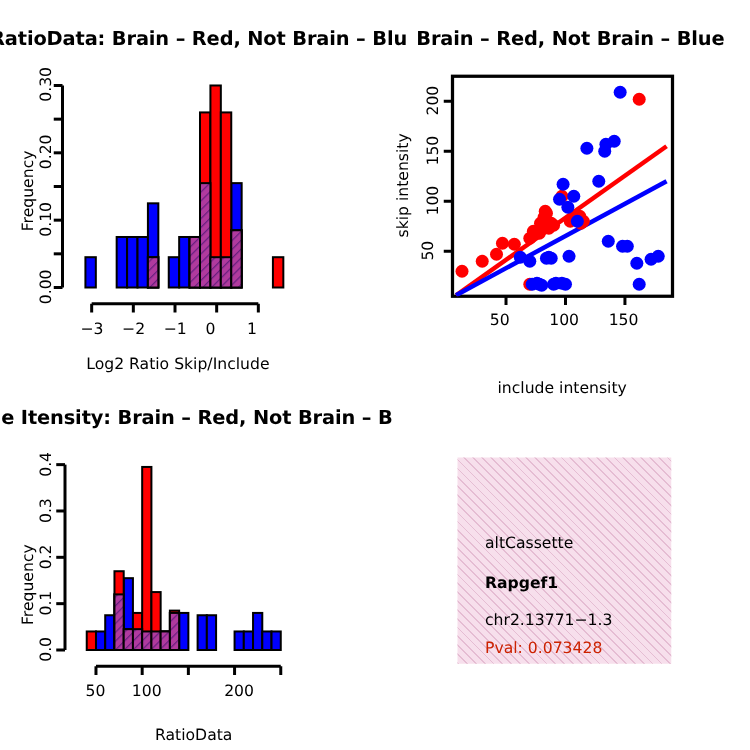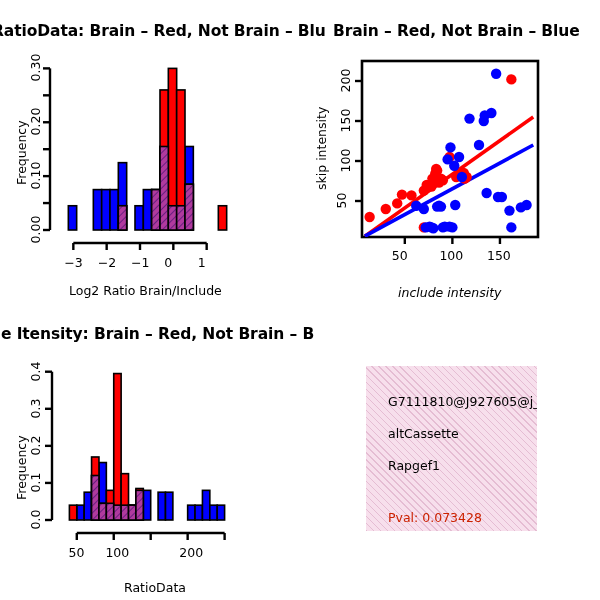--- a/index.html
+++ b/index.html
@@ -121,21 +121,21 @@
         <line x1="73.33333333333333" y1="198" x2="206.66666666666669" y2="198" stroke="#000" stroke-width="2.4"></line>
         <line x1="73.33333333333333" y1="198" x2="73.33333333333333" y2="205" stroke="#000" stroke-width="2.4"></line>
         <line x1="106.66666666666667" y1="198" x2="106.66666666666667" y2="205" stroke="#000" stroke-width="2.4"></line>
         <line x1="140" y1="198" x2="140" y2="205" stroke="#000" stroke-width="2.4"></line>
         <line x1="173.33333333333334" y1="198" x2="173.33333333333334" y2="205" stroke="#000" stroke-width="2.4"></line>
         <line x1="206.66666666666669" y1="198" x2="206.66666666666669" y2="205" stroke="#000" stroke-width="2.4"></line>
       </g>
   </svg>
 </div>
 
-<div class="axis-label" style="left:69px; top:283px;">Log2 Ratio Brain/Include</div>
+<div class="axis-label" style="left:69px; top:283px;">Log2 Ratio Skip/Include</div>
 <div class="axis-label vert" style="left:14px; top:185px;">Frequency</div>
 
 <div class="ptitle" style="left:333px; top:22px;text-align:center;">Brain – Red, Not Brain – Blue</div>
 
 <div class="panel" style="left:300px; top:45px; width:300px; height:265px;">
   <svg width="300" height="265" viewBox="0 0 300 265">
       <defs>
         <clipPath id="scatclip">
           <rect x="62" y="16" width="176" height="176"></rect>
         </clipPath>
@@ -210,21 +210,21 @@
         <line x1="152.3783783783784" y1="192" x2="152.3783783783784" y2="199" stroke="#000" stroke-width="2.4"></line>
         <line x1="199.94594594594594" y1="192" x2="199.94594594594594" y2="199" stroke="#000" stroke-width="2.4"></line>
         <line x1="62" y1="156" x2="55" y2="156" stroke="#000" stroke-width="2.4"></line>
         <line x1="62" y1="116" x2="55" y2="116" stroke="#000" stroke-width="2.4"></line>
         <line x1="62" y1="76" x2="55" y2="76" stroke="#000" stroke-width="2.4"></line>
         <line x1="62" y1="36" x2="55" y2="36" stroke="#000" stroke-width="2.4"></line>
       </g>
   </svg>
 </div>
 
-<div class="axis-label" style="left:398px; top:285px;font-style:italic;">include intensity</div>
+<div class="axis-label" style="left:398px; top:302px;">include intensity</div>
 <div class="axis-label vert" style="left:314px; top:190px;">skip intensity</div>
 
 <div class="ptitle" style="left:-10px; top:325px;">ne Itensity: Brain – Red, Not Brain – B</div>
 
 <div class="panel" style="left:0px; top:350px; width:300px; height:250px;">
   <svg width="300" height="250" viewBox="0 0 300 250">
       <defs>
         <pattern id="purplehatch2" width="5" height="5" patternUnits="userSpaceOnUse" patternTransform="rotate(45)">
           <rect width="5" height="5" fill="#B03A9E"></rect>
           <line x1="0" y1="0" x2="0" y2="5" stroke="#6a1f80" stroke-width="2"></line>
@@ -278,23 +278,23 @@
         <line x1="187.65217391304347" y1="183" x2="187.65217391304347" y2="190" stroke="#000" stroke-width="2.4"></line>
         <line x1="224.6086956521739" y1="183" x2="224.6086956521739" y2="190" stroke="#000" stroke-width="2.4"></line>
       </g>
   </svg>
 </div>
 
 <div class="axis-label" style="left:124px; top:580px;">RatioData</div>
 <div class="axis-label vert" style="left:14px; top:500px;">Frequency</div>
 
 <div id="info-panel" style="left:366px; top:366px; width:171px; height:165px;">
-  <div class="line" style="left:22px; top:28px;">G7111810@J927605@j_</div>
   <div class="line" style="left:22px; top:60px;">altCassette</div>
-  <div class="line" style="left:22px; top:92px;">Rapgef1</div>
+  <div class="line" style="left:22px; top:92px;font-weight:bold;">Rapgef1</div>
+  <div class="line" style="left:22px; top:122px;">chr2.13771−1.3</div>
   <div class="line pval" style="left:22px; top:144px;">Pval: 0.073428</div>
 </div>
 
 <div class="tick-num vert" style="left: 22px; top: 222px;">0.00</div>
 <div class="tick-num vert" style="left: 22px; top: 168.129px;">0.10</div>
 <div class="tick-num vert" style="left: 22px; top: 114.258px;">0.20</div>
 <div class="tick-num vert" style="left: 22px; top: 60.3871px;">0.30</div>
 <div class="tick-num" style="left: 64.3333px; top: 255px;">−3</div>
 <div class="tick-num" style="left: 97.6667px; top: 255px;">−2</div>
 <div class="tick-num" style="left: 131px; top: 255px;">−1</div>

